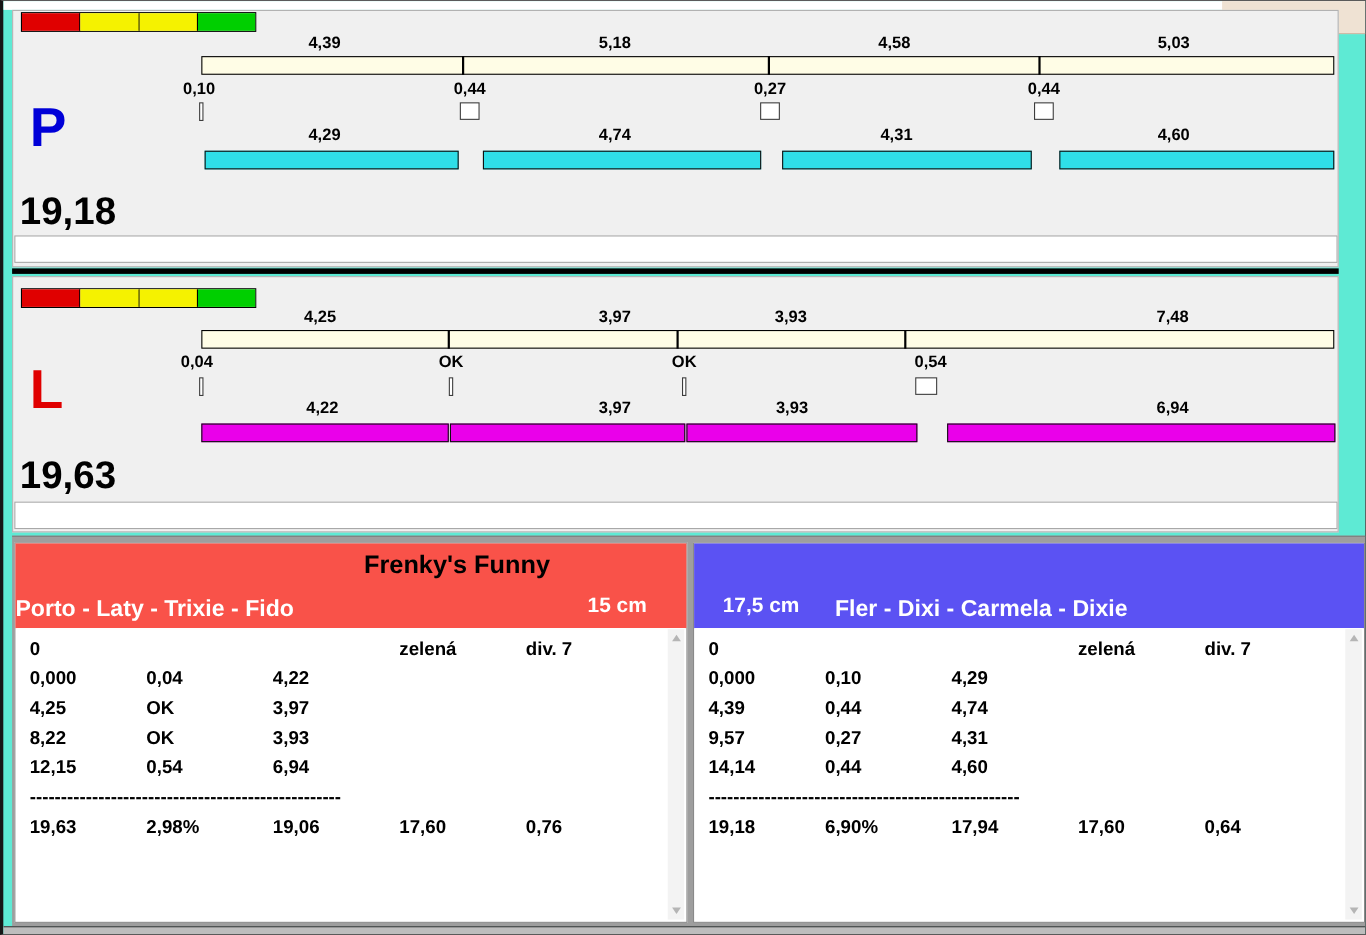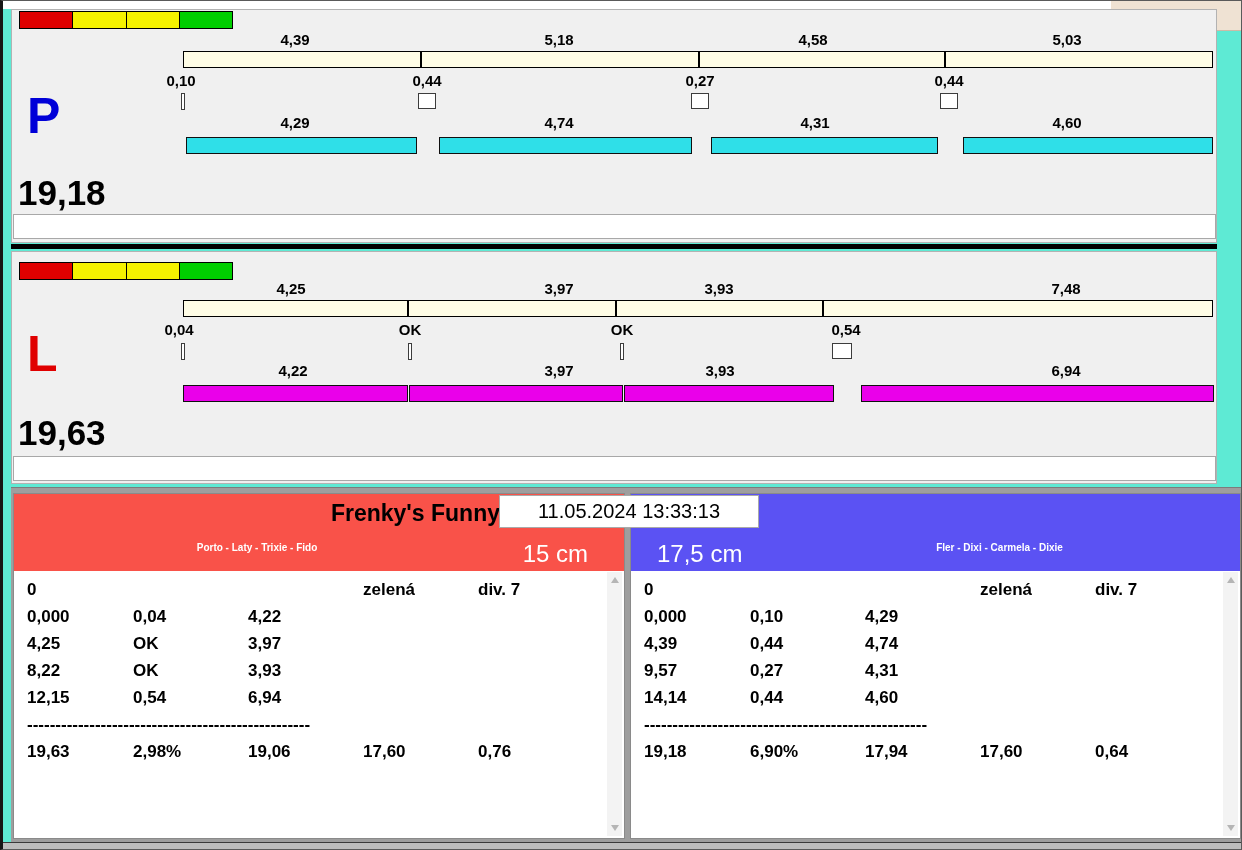--- a/index.html
+++ b/index.html
@@ -18,22 +18,22 @@
   .fault-tick{position:absolute;width:4px;height:17px;background:#fff;border:1px solid #3c3c3c}
   .seg-bar{position:absolute;height:17px;border:1px solid #101010}
   .lane-total{position:absolute;font-size:35px;font-weight:bold;color:#000}
   .lane-letter{position:absolute;font-size:50px;font-weight:bold;line-height:1}
   .white-strip{position:absolute;background:#fff;border:1px solid #a8a8a8}
   .divider{position:absolute;background:#000}
   .bottom-bg{position:absolute;background:#9e9e9e;border-top:1px solid #7c7c7c}
   .team-panel{position:absolute;background:#fff;border:1px solid #8a8a8a}
   .team-header{position:absolute;left:0;top:0;right:0;height:77px}
   .team-title{position:absolute;top:6px;font-size:23px;font-weight:bold;color:#000;text-align:right;white-space:nowrap}
-  .team-dogs{position:absolute;top:48px;font-size:10px;font-weight:bold;color:#fff;text-align:center;white-space:nowrap}
-  .jump-height{position:absolute;top:46px;font-size:24px;font-weight:normal;color:#fff;white-space:nowrap}
+  .team-dogs{position:absolute;top:48px;font-size:21px;font-weight:bold;color:#fff;text-align:left;white-space:nowrap}
+  .jump-height{position:absolute;top:46px;font-size:19px;font-weight:bold;color:#fff;white-space:nowrap}
   .team-body{position:absolute;left:1px;right:1px;top:77px;bottom:1px;background:#fff;overflow:hidden;padding:9px 20px 0 12px}
   .trow{display:grid;grid-template-columns:106px 115px 115px 115px auto;height:27px;font-size:17px;font-weight:bold;color:#000;white-space:nowrap}
   .sep-line{height:27px;font-size:17px;font-weight:bold;overflow:hidden;white-space:nowrap}
   .vscroll{position:absolute;top:78px;right:2px;bottom:2px;width:15px;background:#f3f3f3}
   .sb-btn{position:absolute;left:0;width:15px;height:16px;display:flex;align-items:center;justify-content:center}
   .tri{width:0;height:0}
   .tri.up{border-left:4px solid transparent;border-right:4px solid transparent;border-bottom:6px solid #b5b5b5}
   .tri.down{border-left:4px solid transparent;border-right:4px solid transparent;border-top:6px solid #b5b5b5}
   .timestamp{position:absolute;background:#fff;border:1px solid #a9a9a9;font-size:20px;color:#000;z-index:6;display:flex;align-items:center;justify-content:center;white-space:nowrap}
   .bottom-bar{position:absolute;left:0;right:0;background:#bdbdbd;border-top:1px solid #3a3a3a}
@@ -256,17 +256,16 @@
     <div class="vscroll">
       <div class="sb-btn" style="top:0">
           <div class="tri up"></div>
         </div>
       <div class="sb-btn" style="bottom:0">
           <div class="tri down"></div>
         </div>
     </div>
   </div>
 
-  <div class="timestamp" style="left:496px;top:494px;width:260px;height:33px">11.05.2024 13:33:13</div>
 
   <div class="bottom-bar" style="top:841px;height:8px"></div>
 
 </div>
 
 </body></html>

